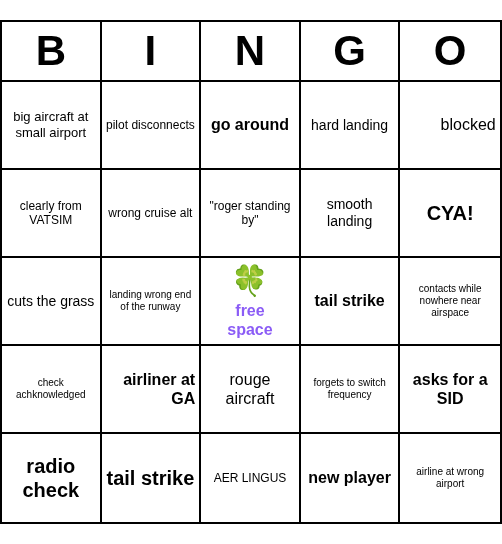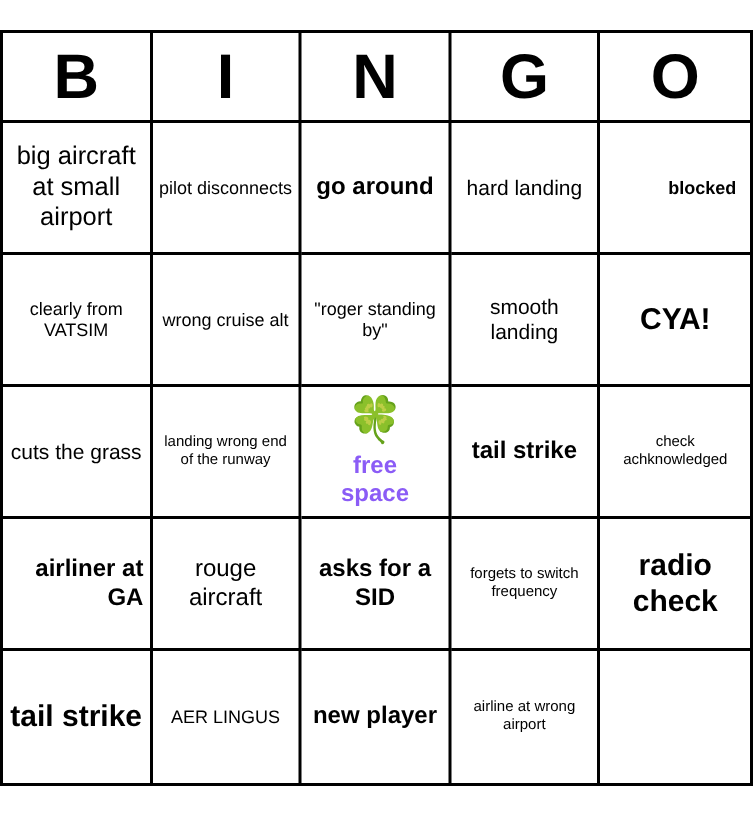--- a/index.html
+++ b/index.html
@@ -81,33 +81,33 @@
 <div class="bingo-card">
   <div class="bingo-header">
   <div class="bingo-letter">B</div>
       <div class="bingo-letter">I</div>
       <div class="bingo-letter">N</div>
       <div class="bingo-letter">G</div>
       <div class="bingo-letter">O</div>
     </div>
   <div class="bingo-grid">
   <div class="bingo-cell">
-        <span style="font-size: 17px;">big aircraft at small airport</span>
+        <span style="font-size: 13px;">big aircraft at small airport</span>
       </div>
       <div class="bingo-cell">
         <span style="font-size: 12px;">pilot disconnects</span>
       </div>
       <div class="bingo-cell">
         <span style="font-size: 16px; font-weight: bold; text-align: center;">go around</span>
       </div>
       <div class="bingo-cell">
         <span style="font-size: 14px; font-weight: normal;">hard landing</span>
       </div>
       <div class="bingo-cell">
-        <span style="font-size: 12px; font-weight: bold; padding-left: 36px;">blocked</span>
+        <span style="font-size: 16px; font-weight: normal; padding-left: 36px;">blocked</span>
       </div>
       <div class="bingo-cell">
         <span style="font-size: 12px;">clearly from VATSIM</span>
       </div>
       <div class="bingo-cell">
         <span style="font-size: 12px;">wrong cruise alt</span>
       </div>
       <div class="bingo-cell">
         <span style="font-size: 12px;">"roger standing by"</span>
       </div>
@@ -126,33 +126,36 @@
       <div class="bingo-cell free-space">
         <div class="free-inner">
         <span class="clover">🍀</span>
         <span style="font-size:16px;font-weight:bold;color:#8b5cf6;">free<br>space</span>
       </div>
       </div>
       <div class="bingo-cell">
         <span style="font-size: 16px; font-weight: bold;">tail strike</span>
       </div>
       <div class="bingo-cell">
+        <span style="font-size: 10px;">contacts while nowhere near airspace</span>
+      </div>
+      <div class="bingo-cell">
         <span style="font-size: 10px;">check achknowledged</span>
       </div>
       <div class="bingo-cell">
         <span style="font-size: 16px; font-weight: bold; text-align: right;">airliner at GA</span>
       </div>
       <div class="bingo-cell">
         <span style="font-size: 16px; font-weight: normal;">rouge aircraft</span>
       </div>
       <div class="bingo-cell">
-        <span style="font-size: 16px; font-weight: bold;">asks for a SID</span>
+        <span style="font-size: 10px;">forgets to switch frequency</span>
       </div>
       <div class="bingo-cell">
-        <span style="font-size: 10px;">forgets to switch frequency</span>
+        <span style="font-size: 16px; font-weight: bold;">asks for a SID</span>
       </div>
       <div class="bingo-cell">
         <span style="font-size: 20px; font-weight: bold;">radio check</span>
       </div>
       <div class="bingo-cell">
         <span style="font-size: 20px; font-weight: bold;">tail strike</span>
       </div>
       <div class="bingo-cell">
         <span style="font-size: 12px;">AER LINGUS</span>
       </div>

